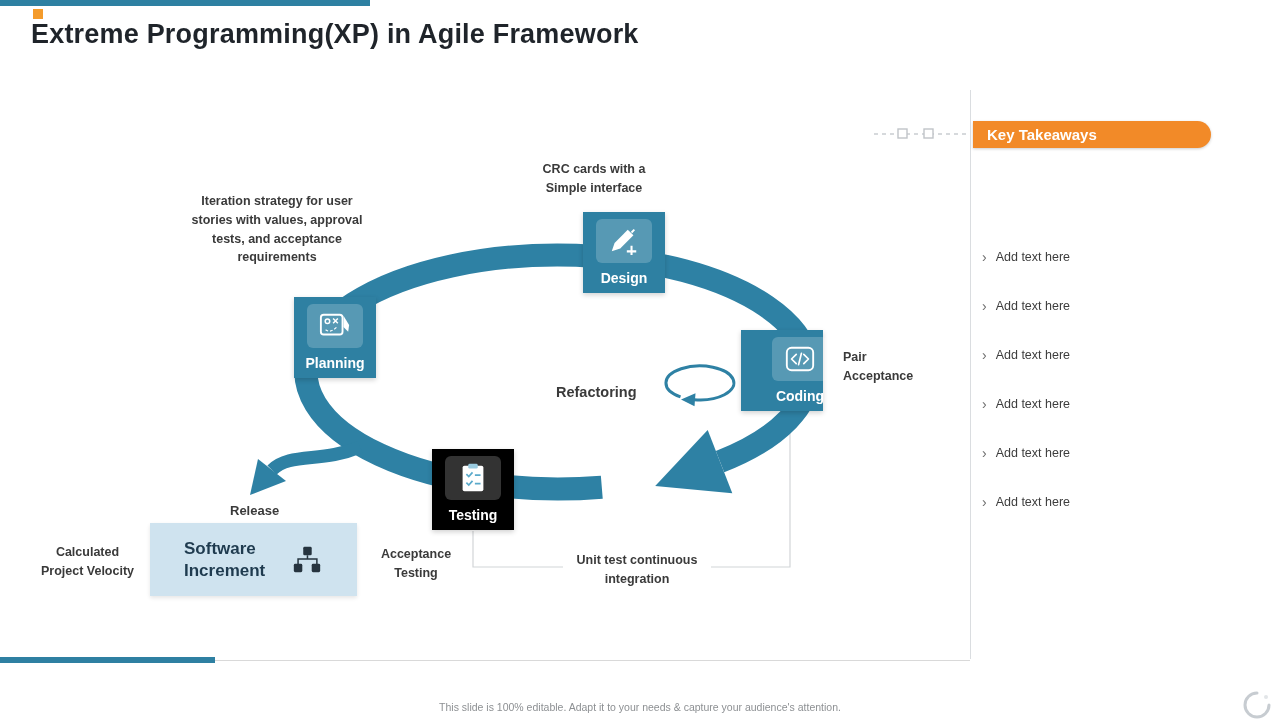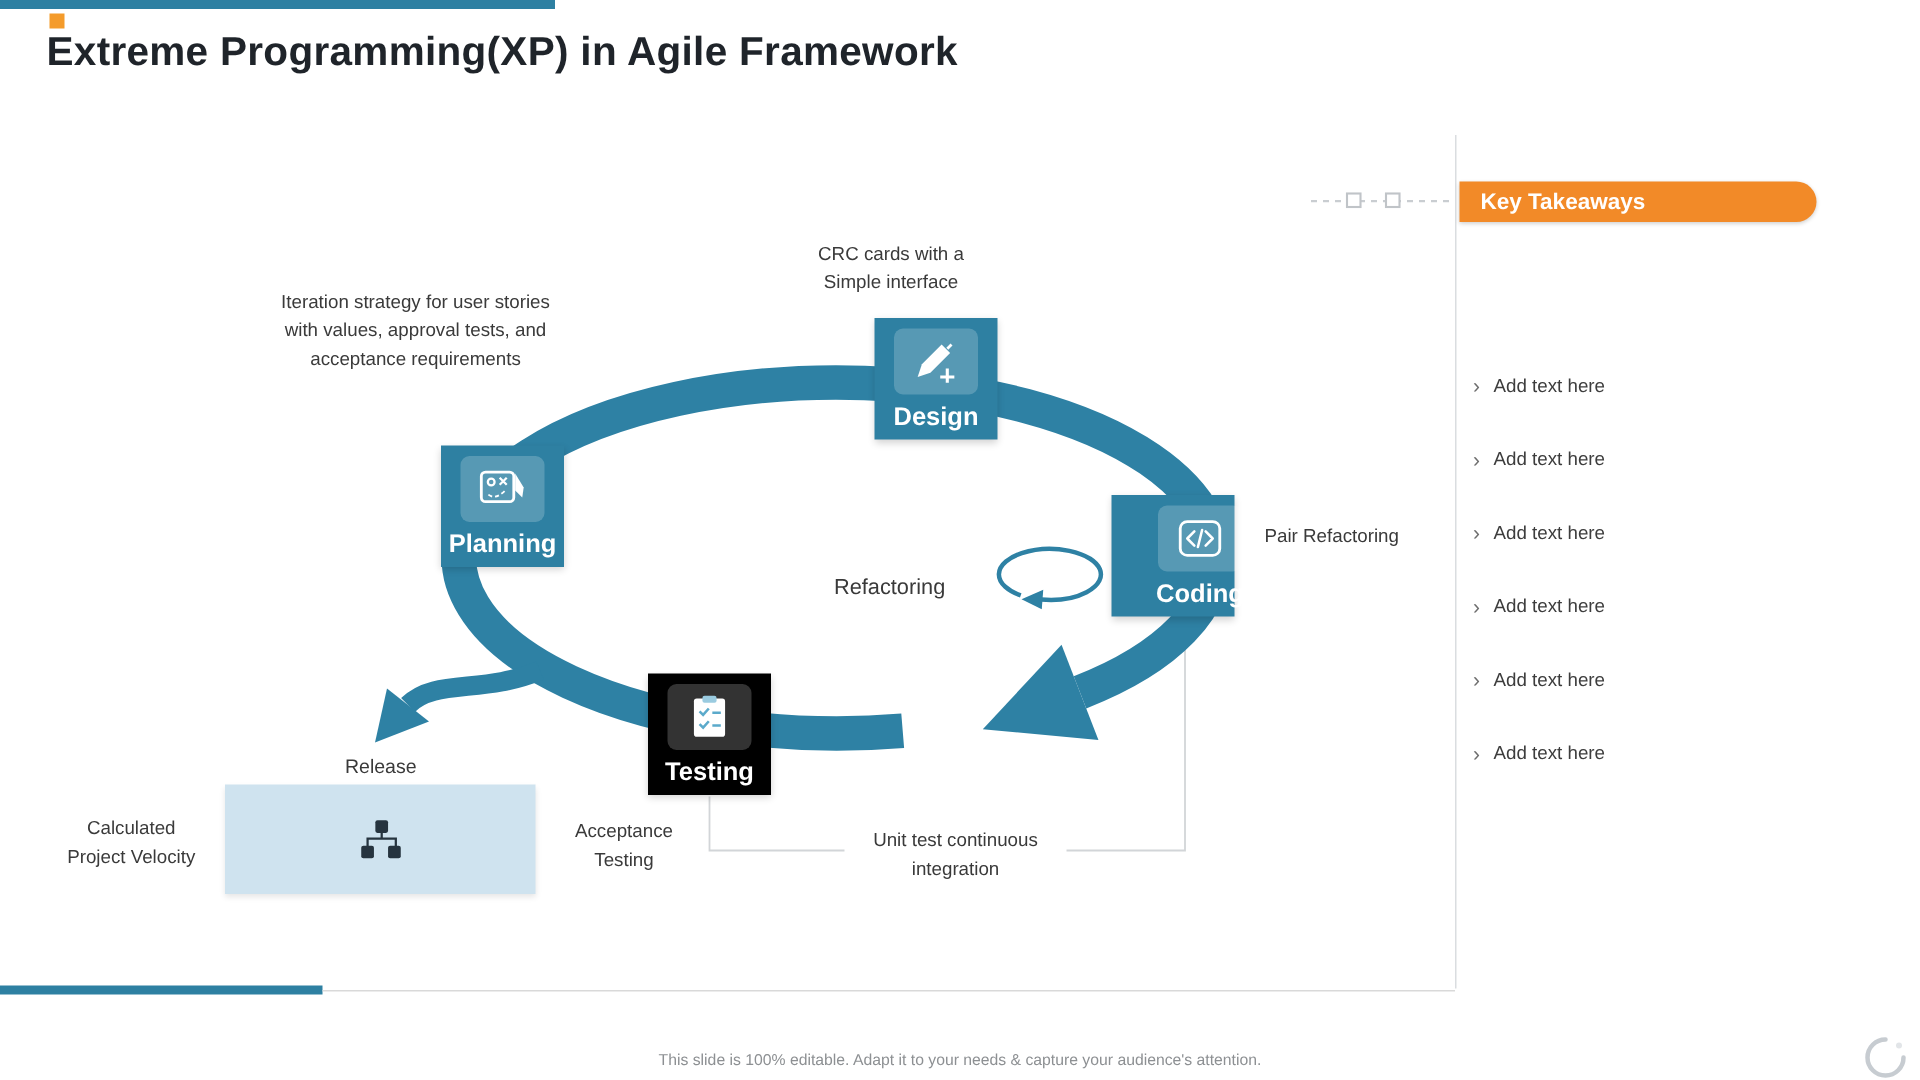--- a/index.html
+++ b/index.html
@@ -16,24 +16,24 @@
   
   .overlay { left:0; top:0; width:1280px; height:720px; pointer-events:none; }
 
   
   .node { position:absolute; width:82px; height:81px; display:flex; flex-direction:column; align-items:center;
           box-shadow:0 2px 5px rgba(0,0,0,.18); }
   .node.teal { background:#2E80A2; }
   .node.light { background:#000000; }
   .node .icon-wrap { margin-top:7px; width:56px; height:44px; border-radius:6px; background:rgba(255,255,255,.20);
           display:flex; align-items:center; justify-content:center; }
-  .node .node-label { flex:1; display:flex; align-items:center; color:#fff; font-weight:700; font-size:17px; }
-
-  
-  .ann { position:absolute; font-size:12.5px; color:#3A3A3A; text-align:center; line-height:1.5; }
+  .node .node-label { flex:1; display:flex; align-items:center; color:#fff; font-weight:700; font-size:14px; }
+
+  
+  .ann { position:absolute; font-size:12.5px; color:#3A3A3A; text-align:center; line-height:1.5;font-weight:bold; }
   .ann.bg { background:#ffffff; }
   .ann-iteration { left:182px; top:192px; width:190px; }
   .ann-crc { left:533px; top:160px; width:122px; }
   .ann-prototypes { left:661px; top:160px; width:110px; }
   .ann-pair { left:843px; top:348px; width:95px; text-align:left; }
   .ann-refactoring { left:556px; top:382px; font-size:14.5px; white-space:nowrap; }
   .ann-release { left:230px; top:501px; font-size:13px; white-space:nowrap; }
   .ann-acceptance { left:371px; top:545px; width:90px; }
   .ann-unit { left:563px; top:551px; width:148px; }
   .ann-velocity { left:40px; top:543px; width:95px; }
@@ -130,28 +130,29 @@
           <path d="M11 23 l2.5 2.5 4 -4.5"></path>
           <path d="M20 15 h6 M20 24 h6"></path>
         </g>
       </svg>
     </div>
     <div class="node-label">Testing</div>
   </div>
 
   <div class="ann ann-iteration">Iteration strategy for user stories with values, approval tests, and acceptance requirements</div>
   <div class="ann ann-crc">CRC cards with a Simple interface</div>
-  <div class="ann ann-pair">Pair Refactoring</div>
+  <div class="ann ann-pair">Pair Acceptance</div>
   <div class="ann ann-refactoring">Refactoring</div>
   <div class="ann ann-release">Release</div>
   <div class="ann bg ann-acceptance">Acceptance Testing</div>
   <div class="ann bg ann-unit">Unit test continuous integration</div>
   <div class="ann ann-velocity">Calculated Project Velocity</div>
 
   <div class="abs increment-box">
+    <div class="increment-text">Software Increment</div>
     <svg width="32" height="30" viewBox="0 0 34 30">
       <path d="M17.5 10 v4 M7.5 20 v-6 h20 v6" stroke="#26343F" stroke-width="1.6" fill="none"></path>
       <g fill="#26343F">
         <rect x="13" y="1" width="9" height="9" rx="1.5"></rect>
         <rect x="3" y="19" width="9" height="9" rx="1.5"></rect>
         <rect x="22" y="19" width="9" height="9" rx="1.5"></rect>
       </g>
     </svg>
   </div>
 

